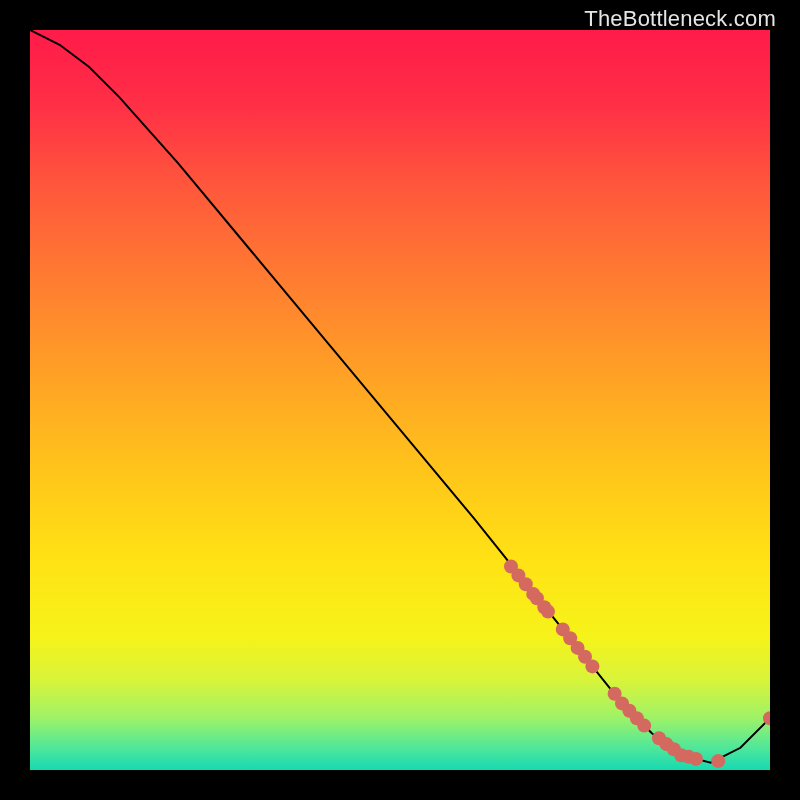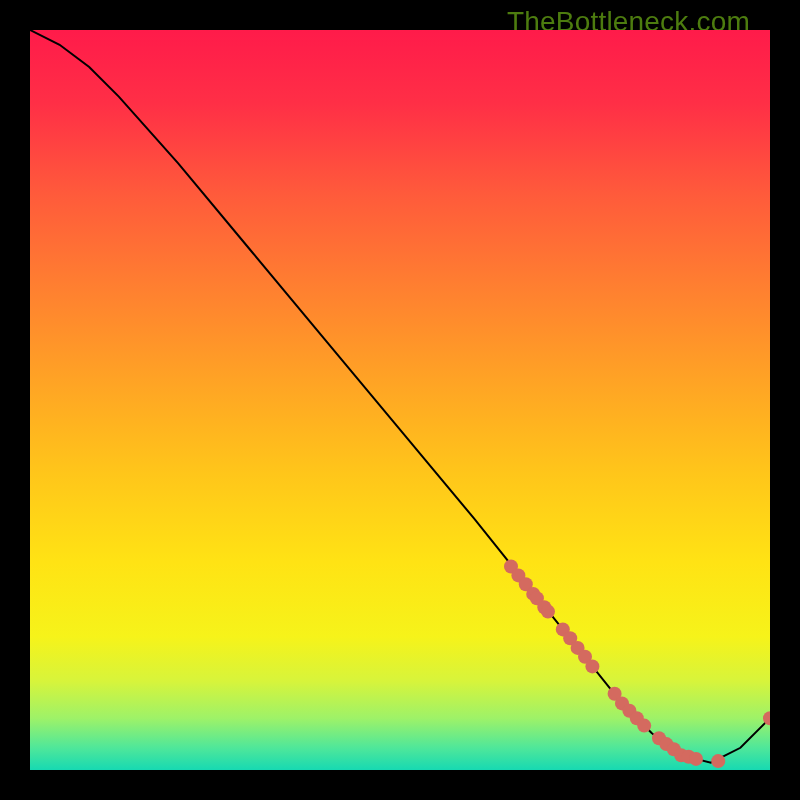--- a/index.html
+++ b/index.html
@@ -13,24 +13,24 @@
   .frame {
     position: absolute;
     left: 30px;
     top: 30px;
     width: 740px;
     height: 740px;
   }
   .watermark {
     position: absolute;
     top: 6px;
-    right: 50px;
+    right: 24px;
     font-family: Arial, Helvetica, sans-serif;
-    font-size: 28px;
-    color: #4d7c0f;
+    font-size: 22px;
+    color: #e5e5e5;
     font-weight: 500;
     letter-spacing: 0.2px;
   }
   svg { display: block; }
 </style>
 </head>
 <body>
 
 <div class="watermark">TheBottleneck.com</div>
 

